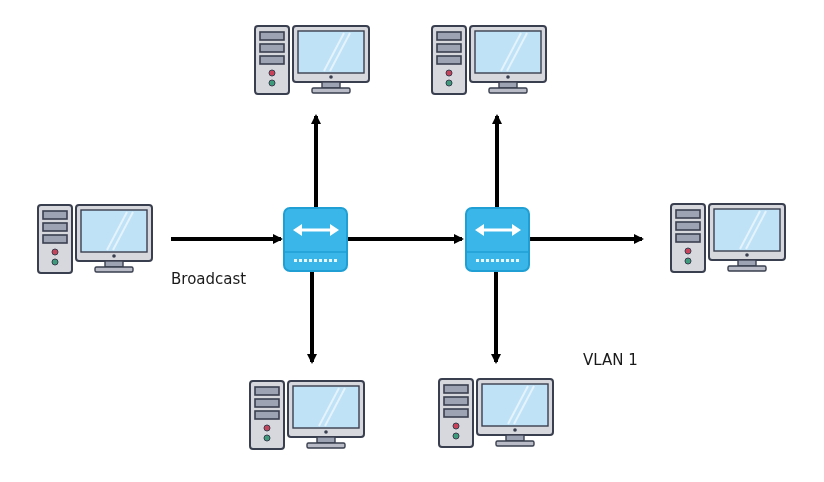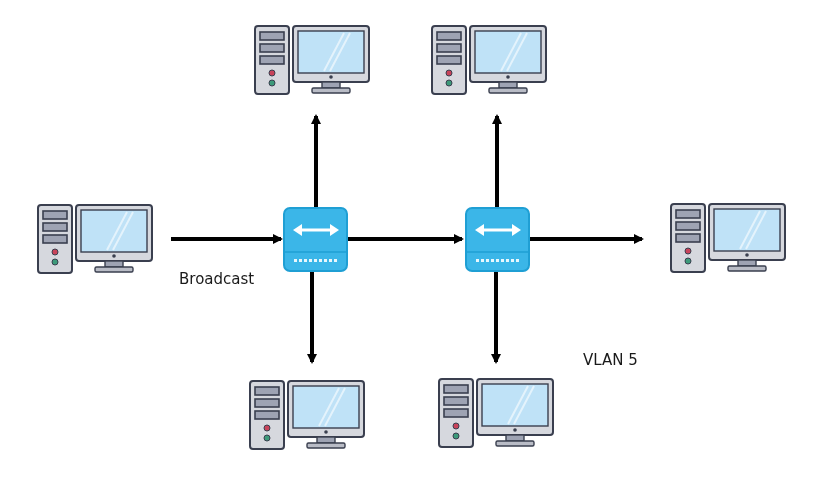--- a/index.html
+++ b/index.html
@@ -1,19 +1,19 @@
 <!DOCTYPE html>
 <html><head>
 <meta charset="utf-8">
 <style>
   html, body { margin:0; padding:0; background:#ffffff; }
   body { width:824px; height:482px; position:relative; overflow:hidden; font-family:"DejaVu Sans", sans-serif; }
   #diagram { position:absolute; left:0; top:0; width:824px; height:482px; }
   .label { position:absolute; font-family:"DejaVu Sans", sans-serif; font-size:15px; color:#1a1a1a; white-space:nowrap; }
-  #lbl-broadcast { left:179px; top:270px; }
+  #lbl-broadcast { left:171px; top:270px; }
   #lbl-vlan { left:583px; top:351px; }
 </style>
 </head>
 <body>
 
 <svg id="diagram" viewBox="0 0 824 482" xmlns="http://www.w3.org/2000/svg">
   <defs>
     <marker id="ah" markerWidth="10" markerHeight="10" refX="8" refY="5" orient="auto" markerUnits="userSpaceOnUse">
       <path d="M0,0 L10,5 L0,10 Z" fill="#000"></path>
     </marker>
@@ -70,13 +70,13 @@
 
   <use href="#pc" x="37" y="204"></use>
   <use href="#pc" x="254" y="25"></use>
   <use href="#pc" x="431" y="25"></use>
   <use href="#pc" x="670" y="203"></use>
   <use href="#pc" x="249" y="380"></use>
   <use href="#pc" x="438" y="378"></use>
 </svg>
 
 <div id="lbl-broadcast" class="label">Broadcast</div>
-<div id="lbl-vlan" class="label">VLAN 5</div>
+<div id="lbl-vlan" class="label">VLAN 1</div>
 
 </body></html>

